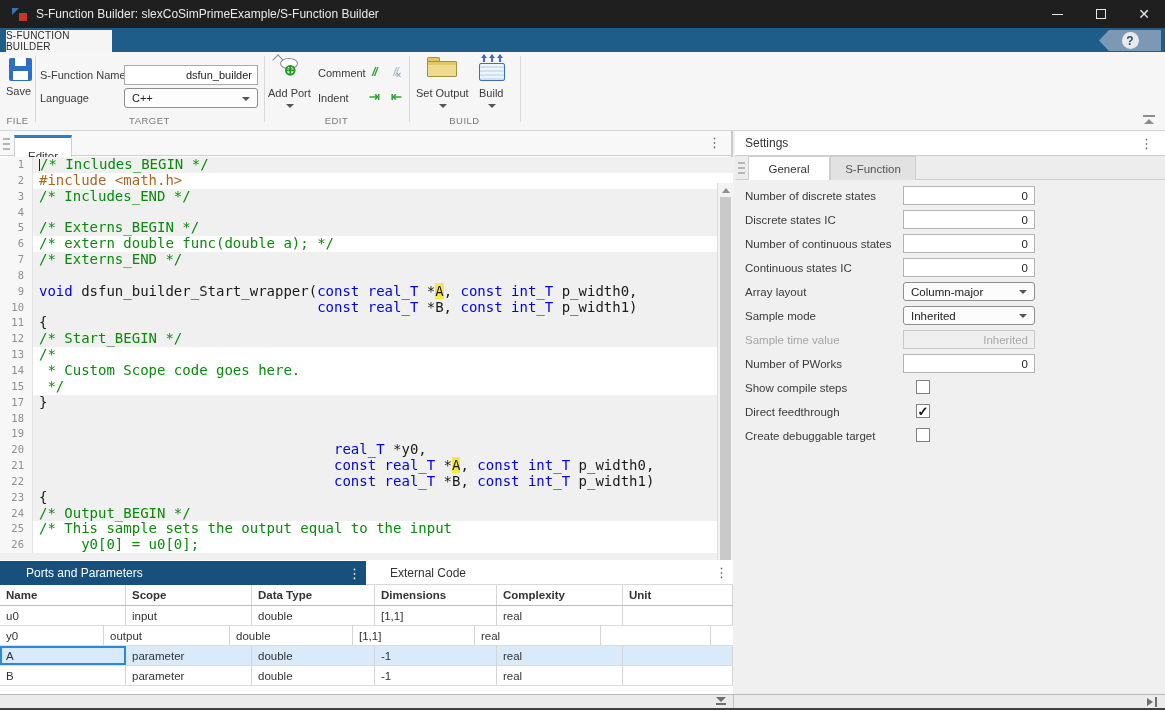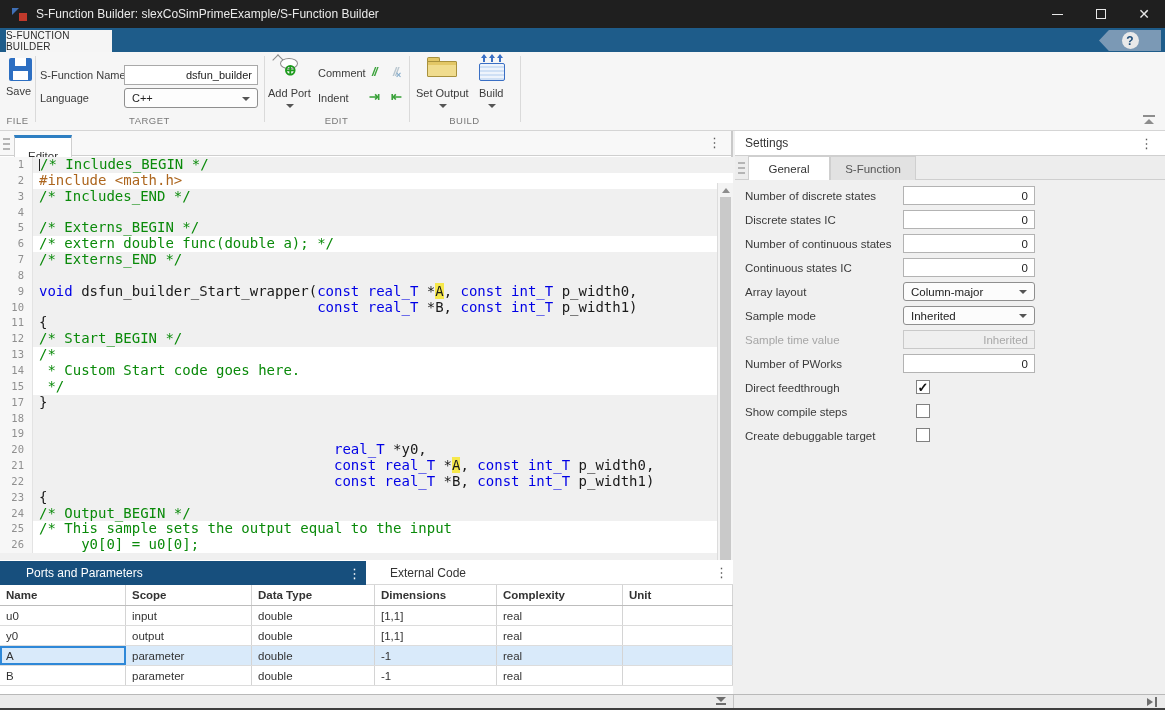--- a/index.html
+++ b/index.html
@@ -262,21 +262,21 @@
         <div class="code-line prot">
           <div class="gut">12</div>
           <div class="code-text"><span class="c-com">/* Start_BEGIN */</span></div>
         </div>
         <div class="code-line edit">
           <div class="gut">13</div>
           <div class="code-text"><span class="c-com">/*</span></div>
         </div>
         <div class="code-line edit">
           <div class="gut">14</div>
-          <div class="code-text"><span class="c-com"> * Custom Start code goes here.</span></div>
+          <div class="code-text"><span class="c-com"> * Custom Scope code goes here.</span></div>
         </div>
         <div class="code-line edit">
           <div class="gut">15</div>
           <div class="code-text"><span class="c-com"> */</span></div>
         </div>
         <div class="code-line prot">
           <div class="gut">17</div>
           <div class="code-text"><span class="c-pl">}</span></div>
         </div>
         <div class="code-line prot">
@@ -343,21 +343,21 @@
       </div>
       <div class="prow">
         <div class="pcell" style="width: 126px;">u0</div>
         <div class="pcell" style="width: 126px;">input</div>
         <div class="pcell" style="width: 123px;">double</div>
         <div class="pcell" style="width: 122px;">[1,1]</div>
         <div class="pcell" style="width: 126px;">real</div>
         <div class="pcell" style="width: 110px;"></div>
       </div>
       <div class="prow">
-        <div class="pcell" style="width: 126px;">y0</div>
+        <div class="pcell" style="width: 104px;">y0</div>
         <div class="pcell" style="width: 126px;">output</div>
         <div class="pcell" style="width: 123px;">double</div>
         <div class="pcell" style="width: 122px;">[1,1]</div>
         <div class="pcell" style="width: 126px;">real</div>
         <div class="pcell" style="width: 110px;"></div>
       </div>
       <div class="prow sel">
         <div class="pcell focused" style="width: 126px;">A</div>
         <div class="pcell" style="width: 126px;">parameter</div>
         <div class="pcell" style="width: 123px;">double</div>
@@ -419,28 +419,28 @@
       </div>
       <div class="srow">
         <div class="lab dis">Sample time value</div>
         <div class="sinput dis">Inherited</div>
       </div>
       <div class="srow">
         <div class="lab">Number of PWorks</div>
         <div class="sinput">0</div>
       </div>
       <div class="srow">
+        <div class="lab">Show compile steps</div>
+        <div class="scheck"></div>
+      </div>
+      <div class="srow">
         <div class="lab">Direct feedthrough</div>
         <div class="scheck">
           <span>✓</span>
         </div>
-      </div>
-      <div class="srow">
-        <div class="lab">Show compile steps</div>
-        <div class="scheck"></div>
       </div>
       <div class="srow">
         <div class="lab">Create debuggable target</div>
         <div class="scheck"></div>
       </div>
     </div>
 </div>
 
 <div class="bottom-strip">
   <div class="collapse-bottom">

